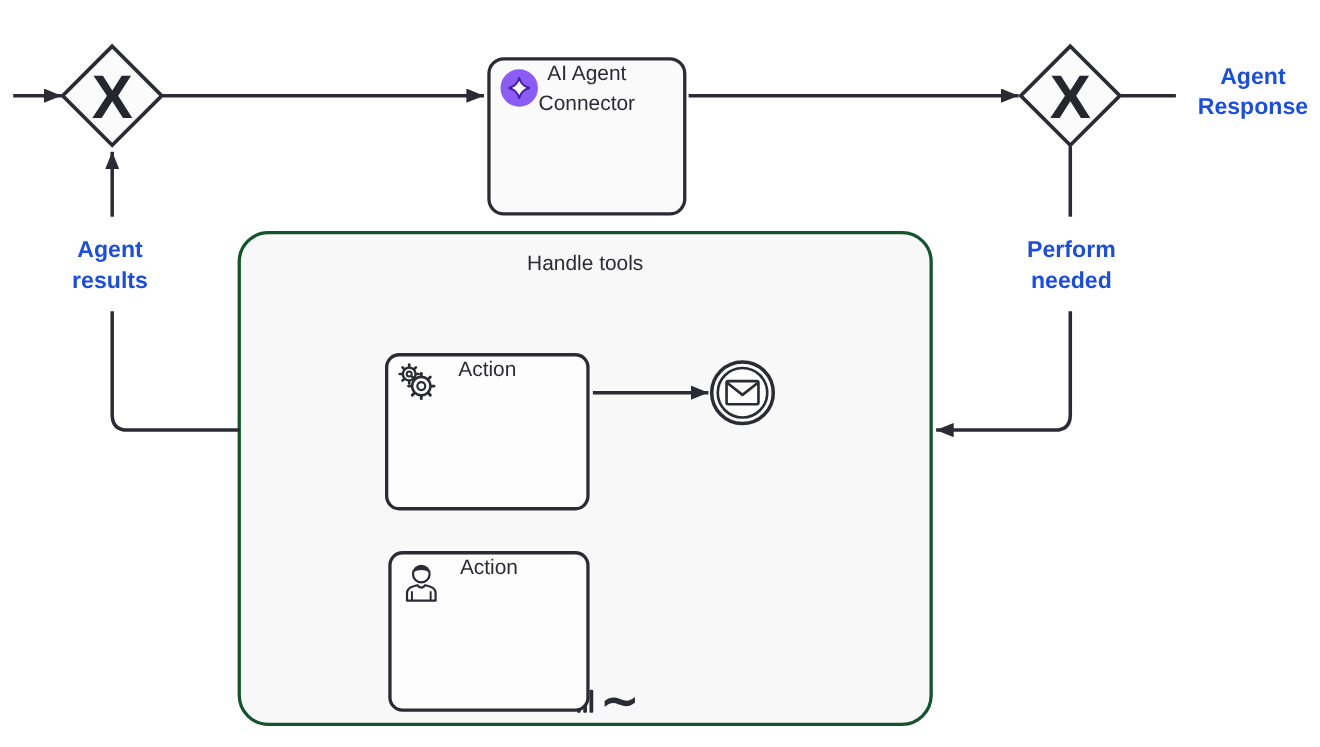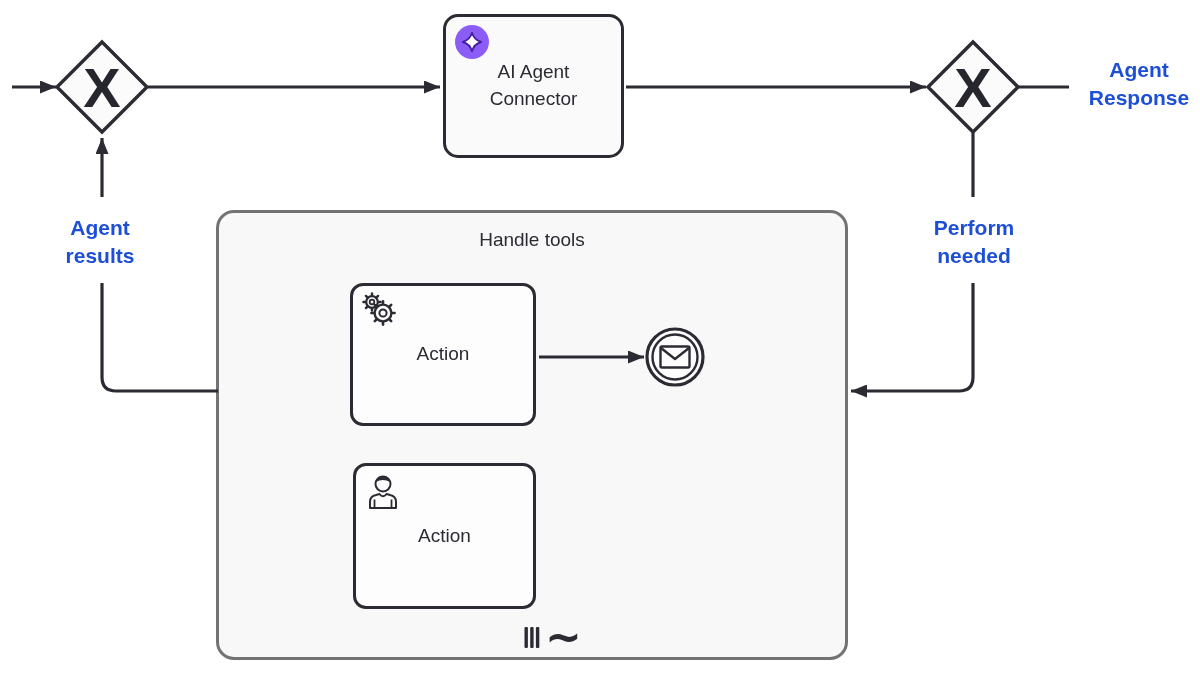--- a/index.html
+++ b/index.html
@@ -18,40 +18,41 @@
     z-index: 2;
     pointer-events: none;
   }
   
   .subprocess {
     position: absolute;
     left: 216px; top: 210px;
     width: 632px; height: 450px;
     box-sizing: border-box;
     background: #f8f8f9;
-    border: 3px solid #737373;
-    border-radius: 18px;
+    border: 3px solid #14532d;
+    border-radius: 28px;
     z-index: 1;
   }
   .subprocess-title {
     margin-top: 16px;
     text-align: center;
     font-size: 19px;
     color: #2b2b33;
   }
   .task {
     position: absolute;
     box-sizing: border-box;
     background: #fdfdfe;
     border: 3px solid #2b2b33;
     border-radius: 13px;
     display: flex;
-    align-items: center;
+    align-items: flex-start;
     justify-content: center;
     z-index: 3;
+    margin-top: 38px;
   }
   .task-label {
     font-size: 19px;
     color: #2b2b33;
     text-align: center;
     white-space: pre-line;
     line-height: 1.4;
   }
   .ai-task   { left: 443px; top: 14px;  width: 181px; height: 144px; border-radius: 15px; background: #fafafb; }
   .action-1  { left: 350px; top: 283px; width: 186px; height: 143px; }

